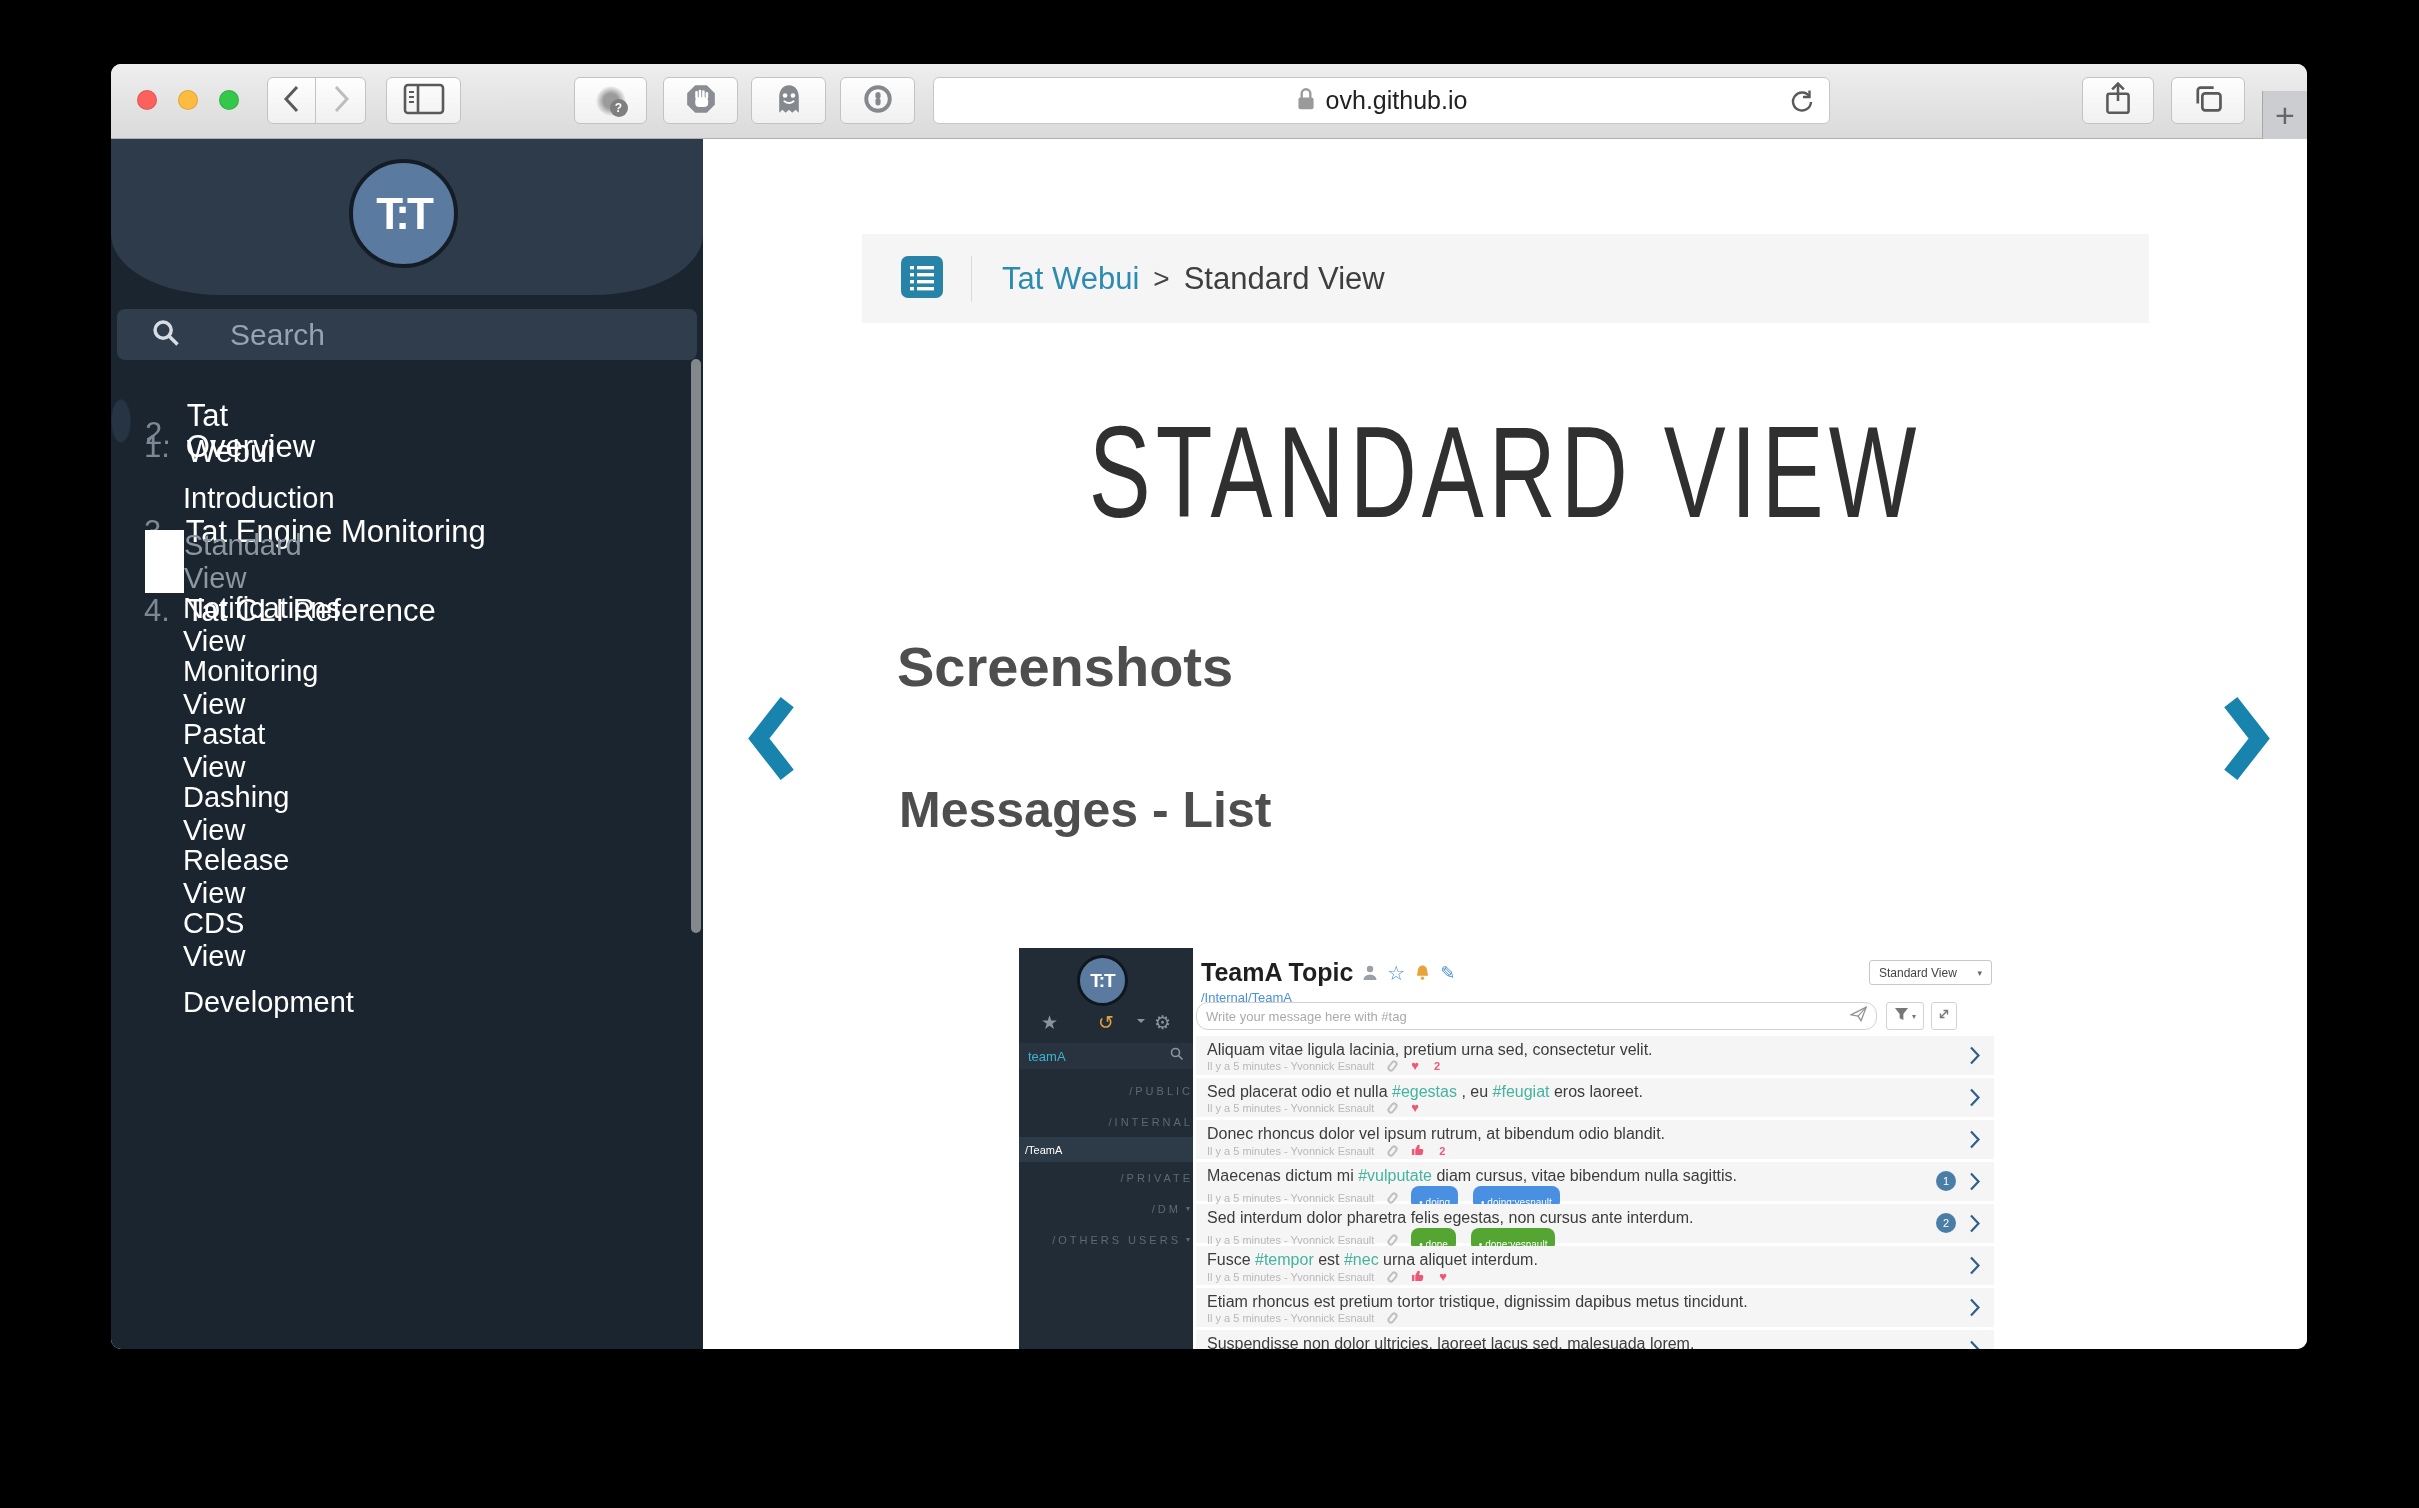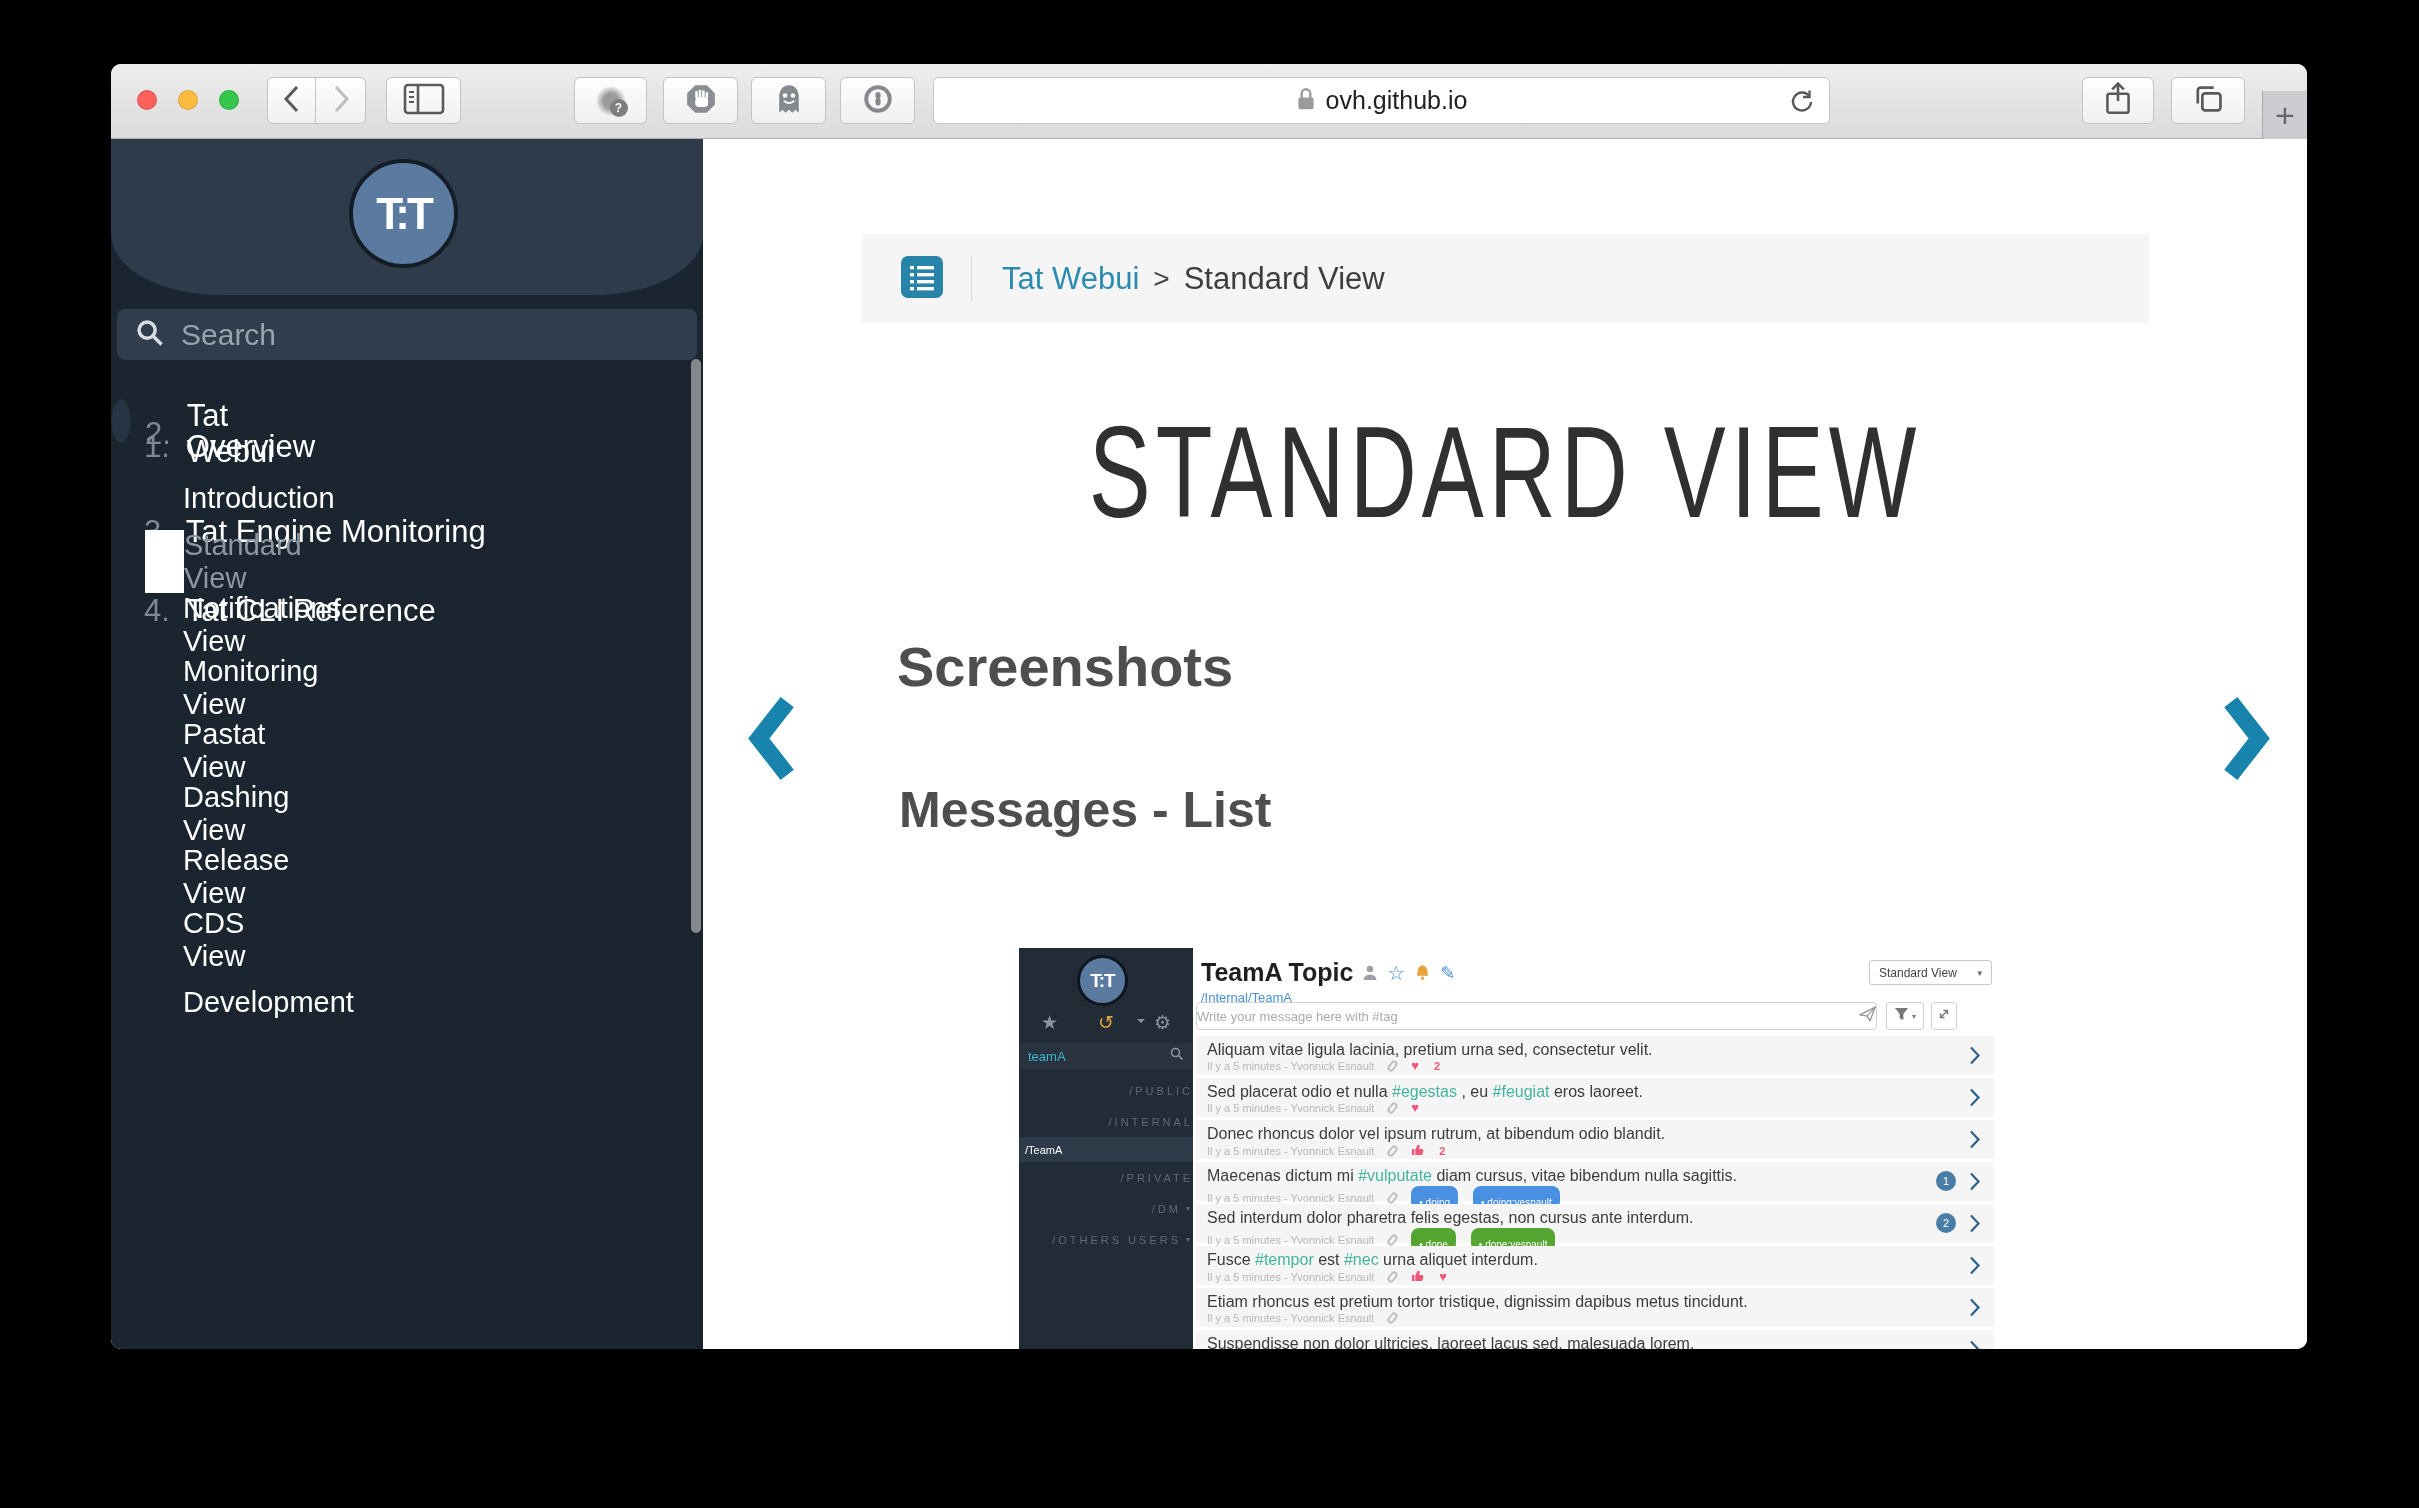--- a/index.html
+++ b/index.html
@@ -37,21 +37,21 @@
   .bodyrow { display:flex; height:1210px; }
 
   
   .sidebar { position:relative; flex:none; width:592px; background:#1b2530; overflow:hidden; }
   .banner { position:absolute; left:0; top:0; width:592px; height:156px; background:#2d3b4a;
             border-radius:0 0 109px 109px / 0 0 61px 61px; }
   .logo { position:absolute; left:238px; top:20px; width:109px; height:109px; border-radius:50%;
           background:#5a7aa0; border:4px solid #141c26; display:flex; align-items:center; justify-content:center;
           color:#fff; font-weight:bold; font-size:44px; letter-spacing:-3px; }
   .search { position:absolute; left:6px; top:170px; width:580px; height:51px; background:#2f3d4d;
-            border-radius:8px; display:flex; align-items:center; padding:0 18px; }
+            border-radius:8px; display:flex; align-items:center; padding:0 34px;gap:33px; }
   .search input { background:transparent; border:none; outline:none; color:#97a3ae; font-size:30px;
             margin-left:16px; width:475px; font-family:"Liberation Sans",sans-serif; }
   .search input::placeholder { color:#97a3ae; }
   .nav { position:absolute; left:0; top:234px; right:0; }
   .sec.light { background:#273443; }
   .sec1 { padding-top:34px; padding-bottom:6px; }
   .sec2 { padding-bottom:42px; }
   .navrow { height:79px; display:flex; align-items:center; padding-left:33px; font-size:31px; color:#fff; cursor:default; }
   .sec2 .navrow { height:67px; }
   .navnum { color:#7d8894; margin-right:16px; }
@@ -102,21 +102,21 @@
             display:flex; align-items:center; gap:10px; }
   .ticon { display:inline-flex; align-items:center; }
   .tstar { color:#4a90d9; font-size:20px; font-weight:normal; }
   .tpencil { color:#4a90d9; font-size:18px; font-weight:normal; }
   .tpath { position:absolute; left:8px; top:42px; font-size:13px; color:#4a90d9; }
   .tview { position:absolute; right:2px; top:12px; width:123px; height:25px; border:1px solid #c9c9c9;
            border-radius:3px; background:#fff; display:flex; align-items:center; padding:0 9px;
            font-size:12px; color:#444; }
   .tview .caret { margin-left:auto; font-size:9px; color:#666; }
   .composer { position:absolute; left:3px; top:54px; width:681px; height:28px; border:1px solid #d2d2d2;
-              border-radius:4px; background:#fff; display:flex; align-items:center; padding:0 0; }
+              border-radius:12px; background:#fff; display:flex; align-items:center; padding:0 9px; }
   .composer input { flex:1; border:none; outline:none; font-size:13px; color:#444;
               font-family:"Liberation Sans",sans-serif; background:transparent; }
   .composer input::placeholder { color:#aaa; }
   .fbtn { position:absolute; left:693px; top:54px; width:38px; height:28px; border:1px solid #d2d2d2;
           border-radius:3px; background:#fff; display:flex; align-items:center; justify-content:center; gap:3px; }
   .fbtn .caret { font-size:8px; color:#777; }
   .ebtn { position:absolute; left:738px; top:54px; width:26px; height:28px; border:1px solid #d2d2d2;
           border-radius:3px; background:#fff; display:flex; align-items:center; justify-content:center; }
   .rows { position:absolute; left:3px; top:88px; right:0; }
   .mrow { position:relative; height:39px; margin-bottom:3px; background:#f5f5f6; padding:5px 59px 0 11px; }

